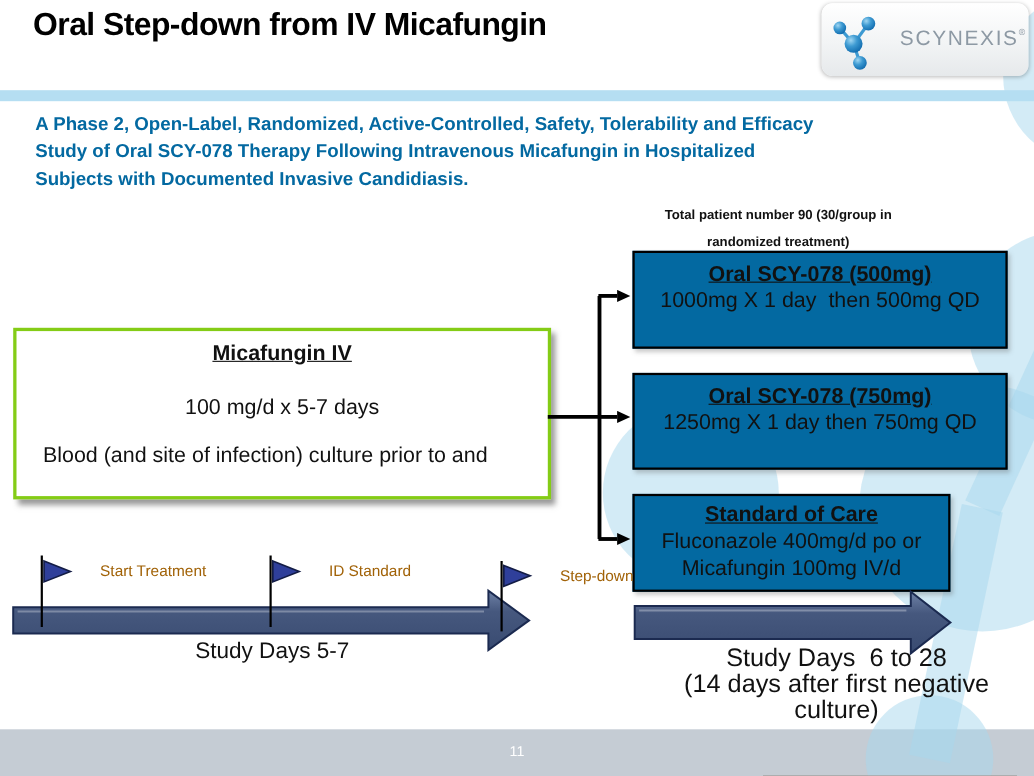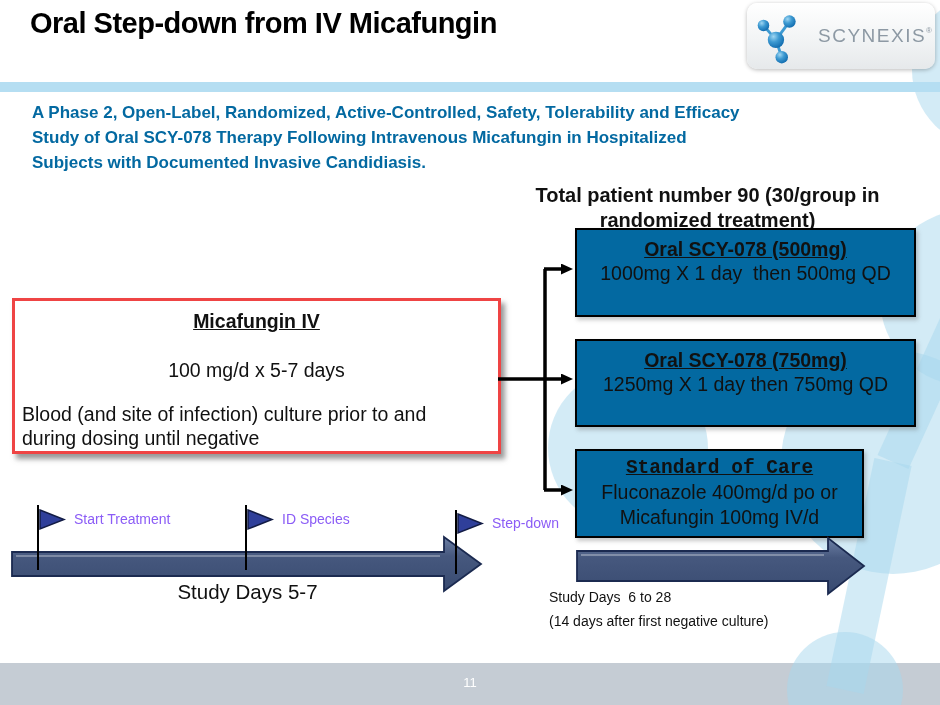--- a/index.html
+++ b/index.html
@@ -23,48 +23,48 @@
         background:linear-gradient(180deg,#ffffff 0%,#f2f4f5 55%,#e6e9eb 100%);
         box-shadow:0 1px 4px rgba(0,0,0,0.28);
         display:flex;align-items:center;justify-content:center;gap:18px;}
   .logo-text{font-size:19px;color:#8d99a4;letter-spacing:1.5px;}
   .logo-text sup{font-size:8px;vertical-align:9px;letter-spacing:0;}
 
   
   .subtitle{left:32px;top:100px;width:900px;font-size:17px;font-weight:bold;line-height:25px;color:#0369a1;}
 
   
-  .rand-note{left:500px;top:183px;width:415px;text-align:center;font-size:20px;font-weight:bold;line-height:25px;}
+  .rand-note{left:500px;top:183px;width:415px;text-align:center;font-size:12px;font-weight:bold;line-height:25px;}
 
   
-  .iv-box{left:12px;top:298px;width:483px;height:150px;background:#fff;border:3px solid #ef4444;
+  .iv-box{left:12px;top:298px;width:483px;height:150px;background:#fff;border:3px solid #84cc16;
           box-shadow:4px 5px 5px rgba(70,70,70,0.55);}
   .iv-title{margin-top:9px;text-align:center;font-size:19.5px;font-weight:bold;text-decoration:underline;}
   .iv-dose{margin-top:26px;text-align:center;font-size:19.5px;}
-  .iv-note{margin-top:20px;padding:0 7px;font-size:19.5px;line-height:24px;}
+  .iv-note{margin-top:20px;padding:0 24px;font-size:19.5px;line-height:24px;}
 
   
   .arm{background:#0369a1;border:2px solid #000;text-align:center;box-shadow:2px 3px 4px rgba(100,100,100,0.35);}
   .arm1{left:575px;top:228px;width:337px;height:85px;}
   .arm2{left:575px;top:339px;width:337px;height:84px;}
   .arm3{left:575px;top:449px;width:285px;height:85px;}
   .arm-title{margin-top:7px;font-size:19.5px;font-weight:bold;text-decoration:underline;line-height:24px;}
   .arm-line{font-size:19.5px;line-height:24.5px;white-space:pre-wrap;}
-  .arm3 .arm-title{margin-top:5px;font-family:Liberation Mono, monospace;}
+  .arm3 .arm-title{margin-top:5px;}
 
   
   .diagram{left:0;top:0;pointer-events:none;}
 
   
-  .flag-label{font-size:14px;color:#8b5cf6;}
+  .flag-label{font-size:14px;color:#a16207;margin-left:17px;}
   .flag-label-1{left:74px;top:511px;}
   .flag-label-2{left:282px;top:511px;}
   .flag-label-3{left:492px;top:515px;}
   .caption-iv{left:105px;top:580px;width:285px;text-align:center;font-size:20.5px;font-weight:normal;}
-  .caption-oral{left:549px;top:585px;width:355px;font-size:14px;line-height:24px;}
+  .caption-oral{left:583px;top:585px;width:355px;text-align:center;font-size:23px;line-height:24px;}
   .caption-oral .l1{white-space:pre-wrap;}
 </style>
 </head>
 <body>
 
 <div class="slide">
 
   <div class="abs footer-bar"></div>
 
   <svg class="abs decor" width="940" height="705">
@@ -117,21 +117,20 @@
   <div class="abs rand-note">
     <div>Total patient number 90 (30/group in</div>
     <div>randomized treatment)</div>
   </div>
 
   <div class="abs iv-box">
     <div class="iv-title">Micafungin IV</div>
     <div class="iv-dose">100 mg/d x 5-7 days</div>
     <div class="iv-note">
       <div>Blood (and site of infection) culture prior to and</div>
-      <div>during dosing until negative</div>
     </div>
   </div>
 
   <div class="abs arm arm1">
     <div class="arm-title">Oral SCY-078 (500mg)</div>
     <div class="arm-line">1000mg X 1 day  then 500mg QD</div>
   </div>
   <div class="abs arm arm2">
     <div class="arm-title">Oral SCY-078 (750mg)</div>
     <div class="arm-line">1250mg X 1 day then 750mg QD</div>
@@ -175,21 +174,21 @@
     </g>
 
     <g fill="#2f3f9a" stroke="#131c45" stroke-width="1.5">
       <polygon points="40,510 64,519.5 40,529"></polygon>
       <polygon points="248,510 272,519.5 248,529"></polygon>
       <polygon points="458,514 482,523.5 458,533"></polygon>
     </g>
   </svg>
 
   <span class="abs flag-label flag-label-1">Start Treatment</span>
-  <span class="abs flag-label flag-label-2">ID Species</span>
+  <span class="abs flag-label flag-label-2">ID Standard</span>
   <span class="abs flag-label flag-label-3">Step-down</span>
 
   <div class="abs caption-iv">Study Days 5-7</div>
 
   <div class="abs caption-oral">
     <div class="l1">Study Days  6 to 28</div>
     <div>(14 days after first negative culture)</div>
   </div>
 
   <div class="abs page-number">11</div>

